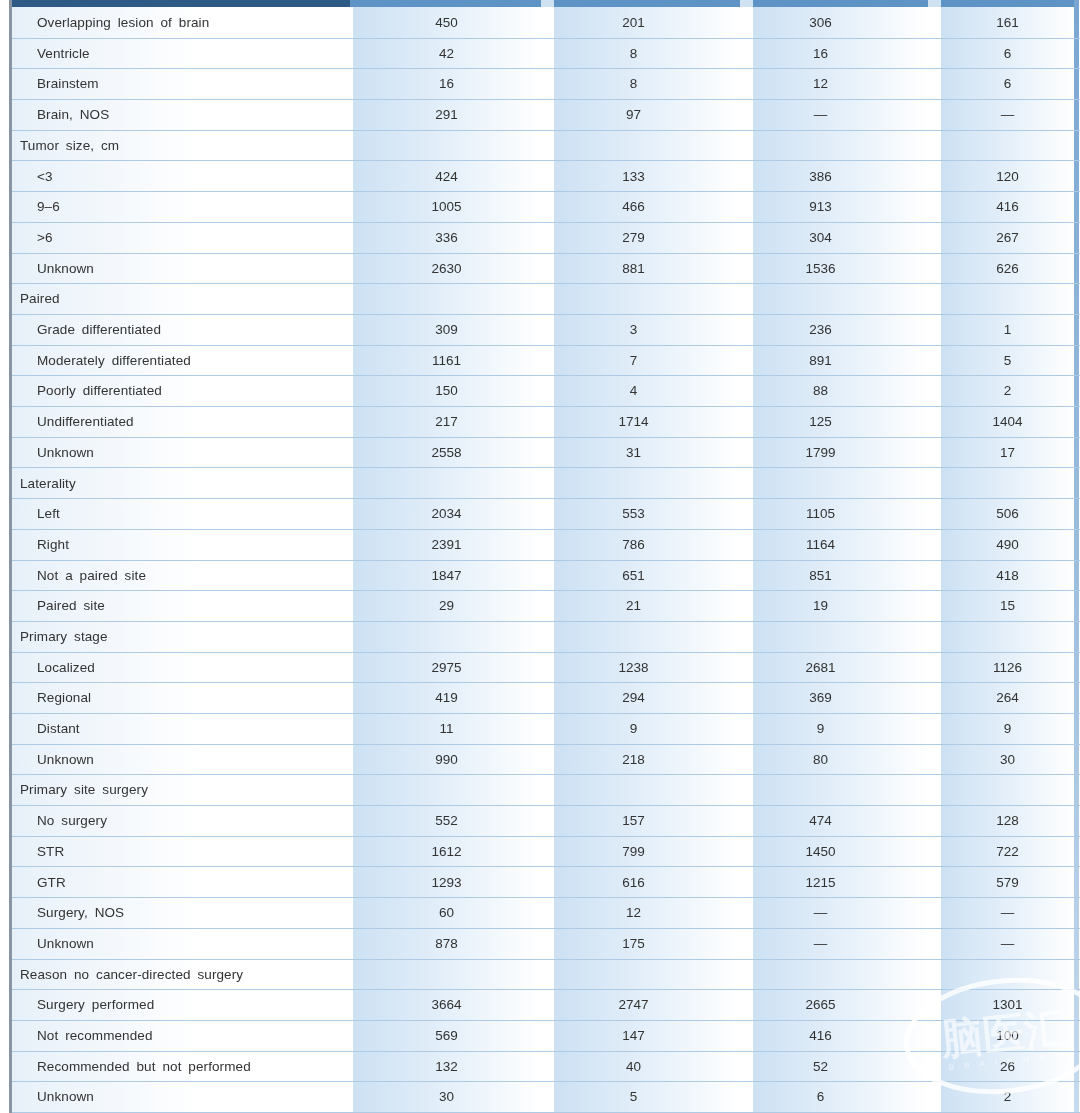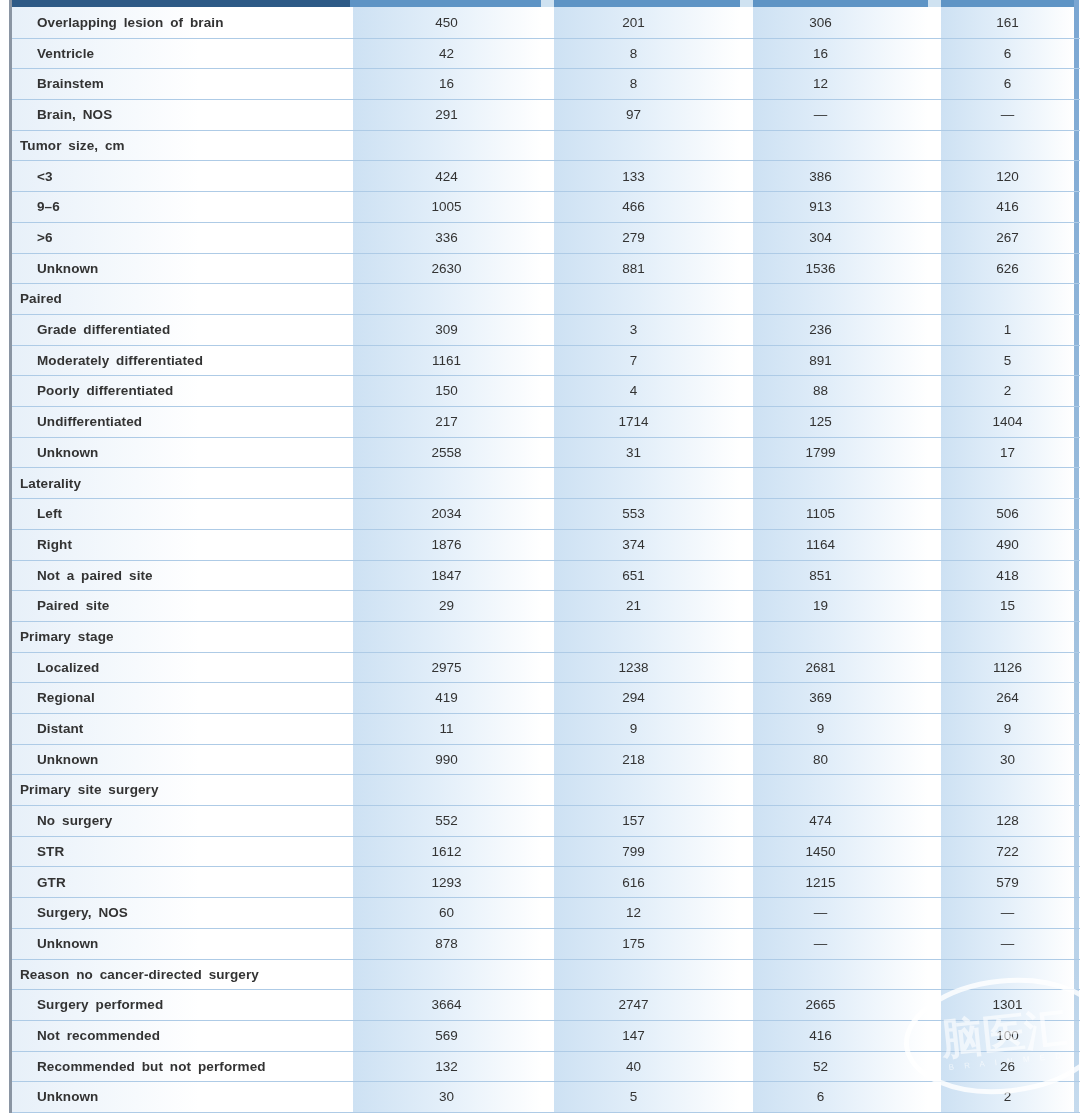--- a/index.html
+++ b/index.html
@@ -33,21 +33,21 @@
   
   .edge-left{position:absolute; left:9px; top:0; bottom:0; width:3px; background:var(--left-border);}
   .edge-right{position:absolute; right:1px; top:0; bottom:0; width:5px;
     background:linear-gradient(180deg, var(--right-border) 0%, #9fc0de 55%, #c6dbee 100%);}
   
   #rows{position:absolute; left:12px; top:8px; width:1089px; height:1105px;
     display:grid; grid-template-rows:repeat(36, 1fr);}
   .row{display:grid; grid-template-columns:341px 187px 187px 187px 187px;
     align-items:center; border-bottom:1px solid var(--row-line); box-sizing:border-box;}
   .cell{font-size:13.5px; line-height:1; white-space:nowrap;}
-  .cell.label{padding-left:8px; word-spacing:3px; letter-spacing:0.1px;font-weight:bold;}
+  .cell.label{padding-left:8px; word-spacing:3px; letter-spacing:0.1px;}
   .row.item .cell.label{padding-left:25px;}
   .cell.num{text-align:center;}
   
   #watermark{position:absolute; left:880px; top:960px; width:200px; height:153px; pointer-events:none;}
 </style>
 </head>
 <body>
 
 <div id="stage">
 
@@ -184,22 +184,22 @@
       </div>
       <div class="row item">
         <div class="cell label">Left</div>
         <div class="cell num">2034</div>
         <div class="cell num">553</div>
         <div class="cell num">1105</div>
         <div class="cell num">506</div>
       </div>
       <div class="row item">
         <div class="cell label">Right</div>
-        <div class="cell num">1876</div>
-        <div class="cell num">374</div>
+        <div class="cell num">2391</div>
+        <div class="cell num">786</div>
         <div class="cell num">1164</div>
         <div class="cell num">490</div>
       </div>
       <div class="row item">
         <div class="cell label">Not a paired site</div>
         <div class="cell num">1847</div>
         <div class="cell num">651</div>
         <div class="cell num">851</div>
         <div class="cell num">418</div>
       </div>

